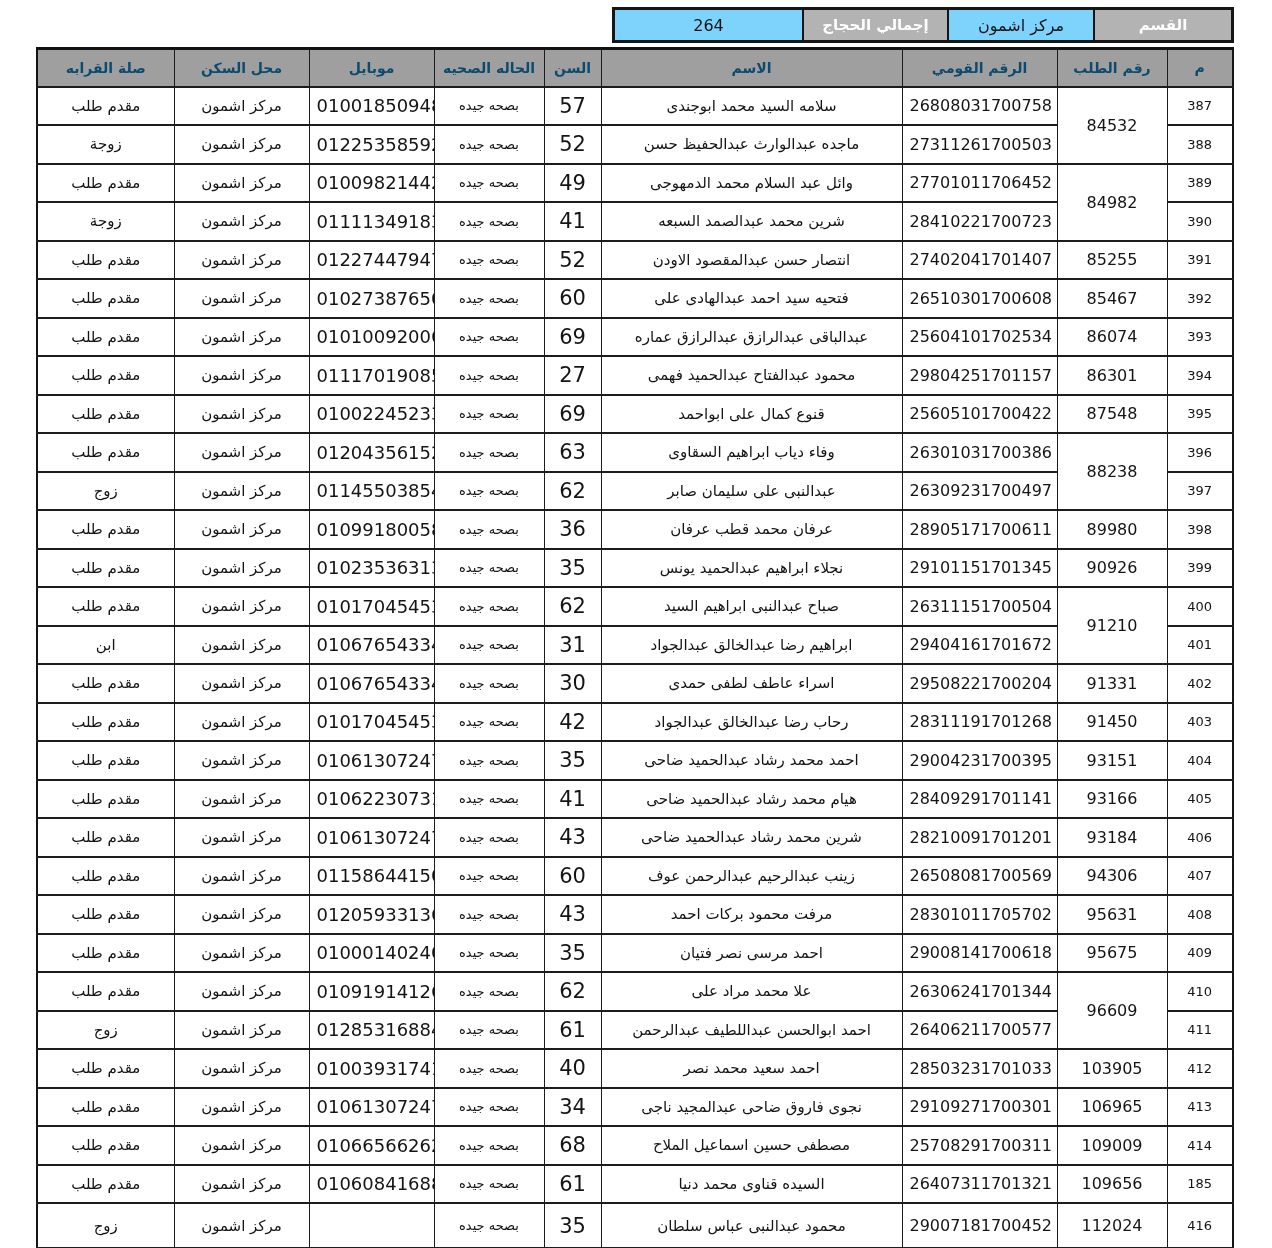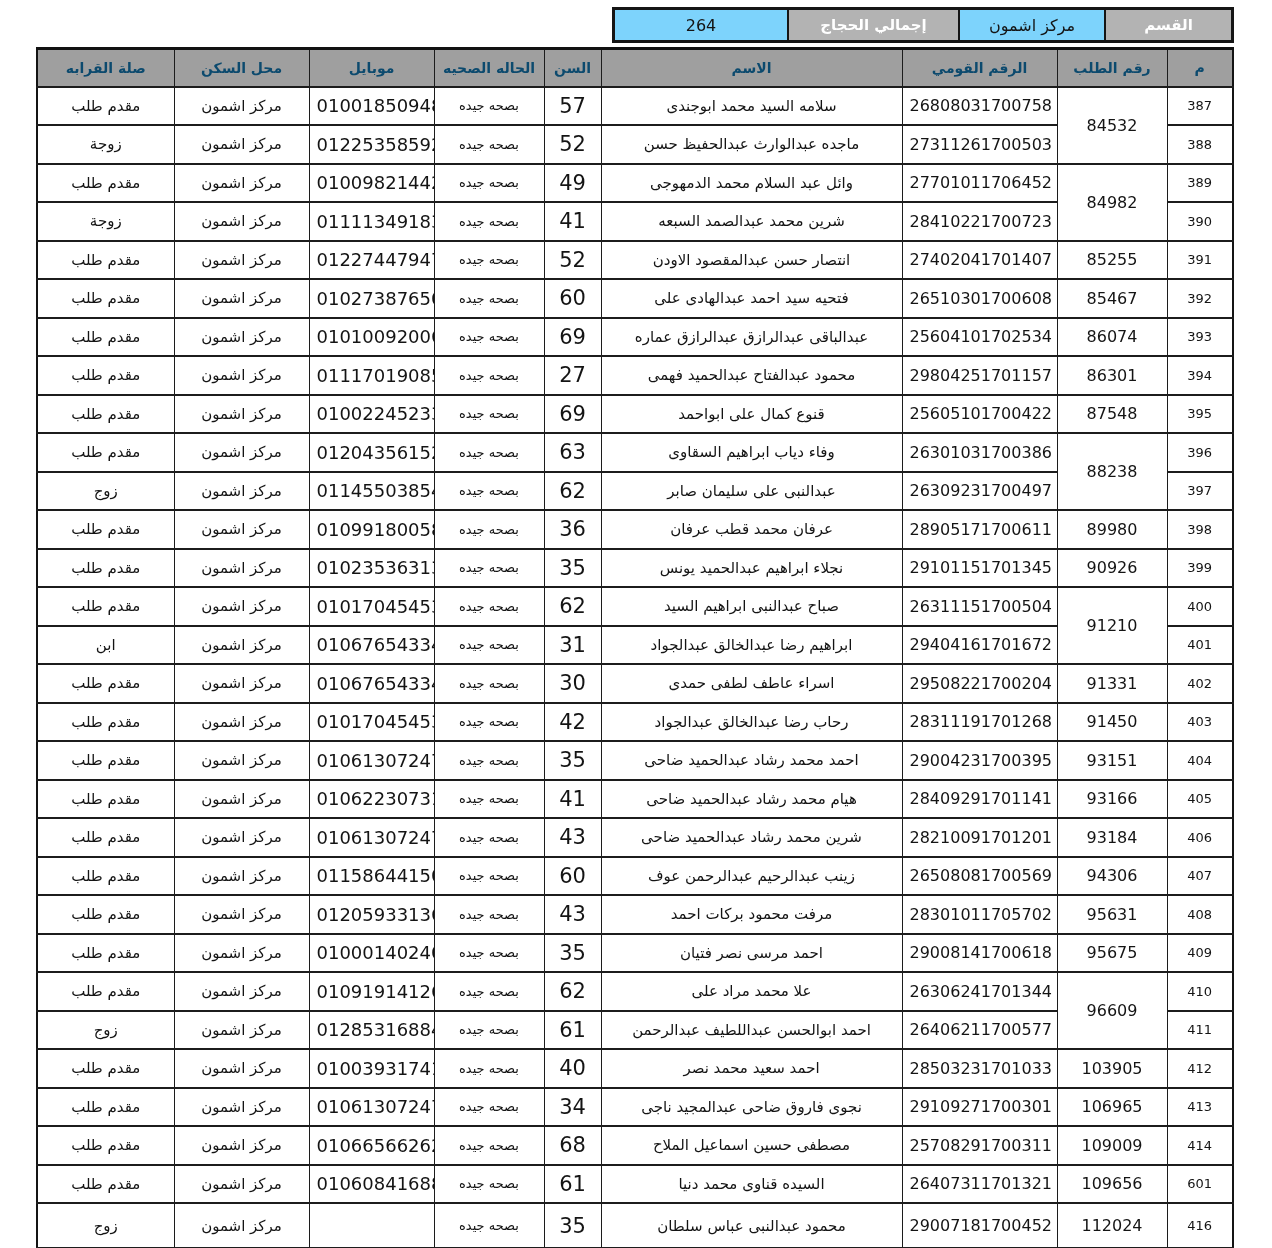--- a/index.html
+++ b/index.html
@@ -43,23 +43,23 @@
     background: var(--label-bg, #b3b3b3);
     color: #ffffff;
     font-weight: bold;
     font-size: 15px;
   }
   .tb-cell.value {
     background: #7dd3fc;
     color: #141414;
     font-size: 16px;
   }
-  .tb-dept-label  { width: 127px; }
+  .tb-dept-label  { width: 138px; }
   .tb-dept-value  { width: 146px; }
-  .tb-total-label { width: 171px; }
+  .tb-total-label { width: 145px; }
   .tb-total-value { flex: 1; font-size: 20px; }
 
   
   table.roster {
     width: 1196px;
     margin: 0 38px 0 auto;
     border-collapse: collapse;
     table-layout: fixed;
     border: 2px solid #141414;
   }
@@ -447,21 +447,21 @@
           <td class="cell-req">109009</td>
           <td class="cell-num">25708291700311</td>
           <td class="cell-name">مصطفى حسين اسماعيل الملاح</td>
           <td class="cell-age">68</td>
           <td class="cell-health">بصحه جيده</td>
           <td class="cell-num cell-mobile">01066566262</td>
           <td class="cell-res">مركز اشمون</td>
           <td class="cell-rel">مقدم طلب</td>
         </tr>
         <tr>
-          <td class="cell-m">601</td>
+          <td class="cell-m">185</td>
           <td class="cell-req">109656</td>
           <td class="cell-num">26407311701321</td>
           <td class="cell-name">السيده قناوى محمد دنيا</td>
           <td class="cell-age">61</td>
           <td class="cell-health">بصحه جيده</td>
           <td class="cell-num cell-mobile">01060841688</td>
           <td class="cell-res">مركز اشمون</td>
           <td class="cell-rel">مقدم طلب</td>
         </tr>
         <tr class="last-row">

